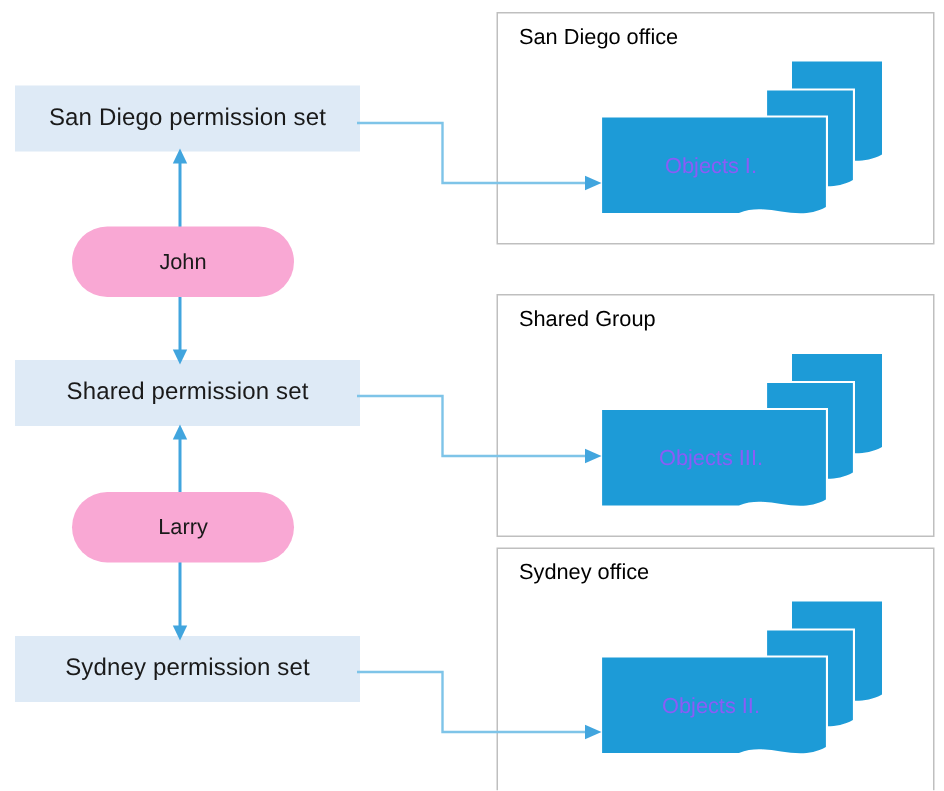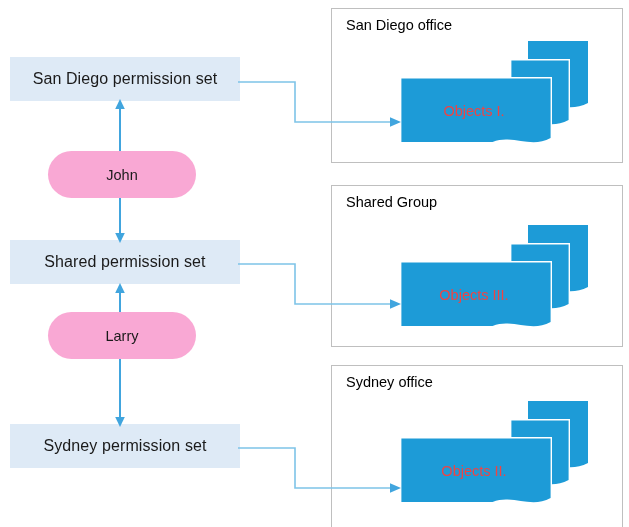--- a/index.html
+++ b/index.html
@@ -54,21 +54,21 @@
     justify-content: center;
     box-sizing: border-box;
     z-index: 3;
   }
   .user-pill .label {
     font-size: 14.5px;
     color: #1a1a1a;
     white-space: nowrap;
   }
   #user-0 { top: 151px; }
-  #user-1 { top: 312px; }
+  #user-1 { top: 328px; }
 
   
   .v-arrow {
     position: absolute;
     left: 104px;
     width: 32px;
     z-index: 2;
   }
   #varrow-0 { top: 98px;  height: 146px; }
   #varrow-1 { top: 282px; height: 146px; }
@@ -89,21 +89,21 @@
   
   .group-box {
     position: absolute;
     left: 331px;
     width: 292px;
     border: 1px solid #BFBFBF;
     background: #ffffff;
     box-sizing: border-box;
   }
   #group-0 { top: 8px;   height: 155px; }
-  #group-1 { top: 185px; height: 162px; }
+  #group-1 { top: 196px; height: 162px; }
   #group-2 { top: 365px; height: 199px; }
 
   .group-title {
     position: absolute;
     left: 14px;
     top: 8px;
     font-size: 14.5px;
     color: #000000;
     white-space: nowrap;
   }
@@ -121,21 +121,21 @@
 
   .doc-stack svg { display: block; overflow: visible; }
 
   .doc-label {
     position: absolute;
     left: 0;
     top: 62px;
     width: 148px;
     text-align: center;
     font-size: 14.5px;
-    color: #ef4444;
+    color: #8b5cf6;
     white-space: nowrap;
     pointer-events: none;
   }
 </style>
 </head>
 <body>
 
 <div id="canvas">
 
   <div class="perm-box" id="perm-0">

